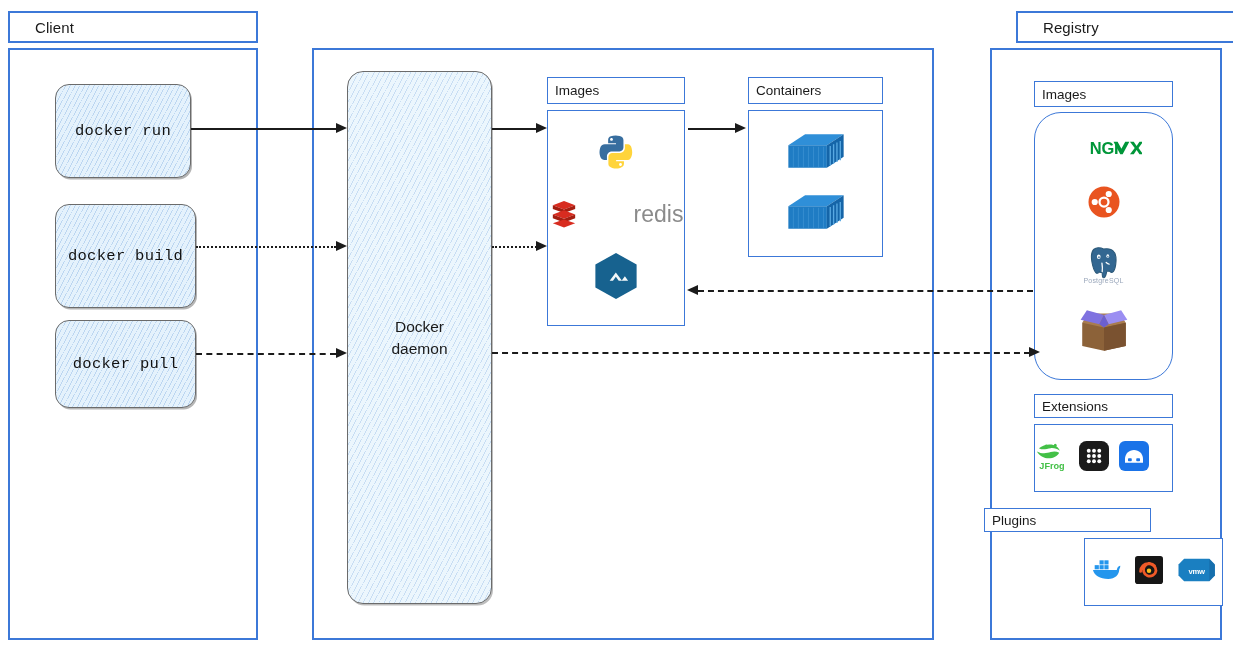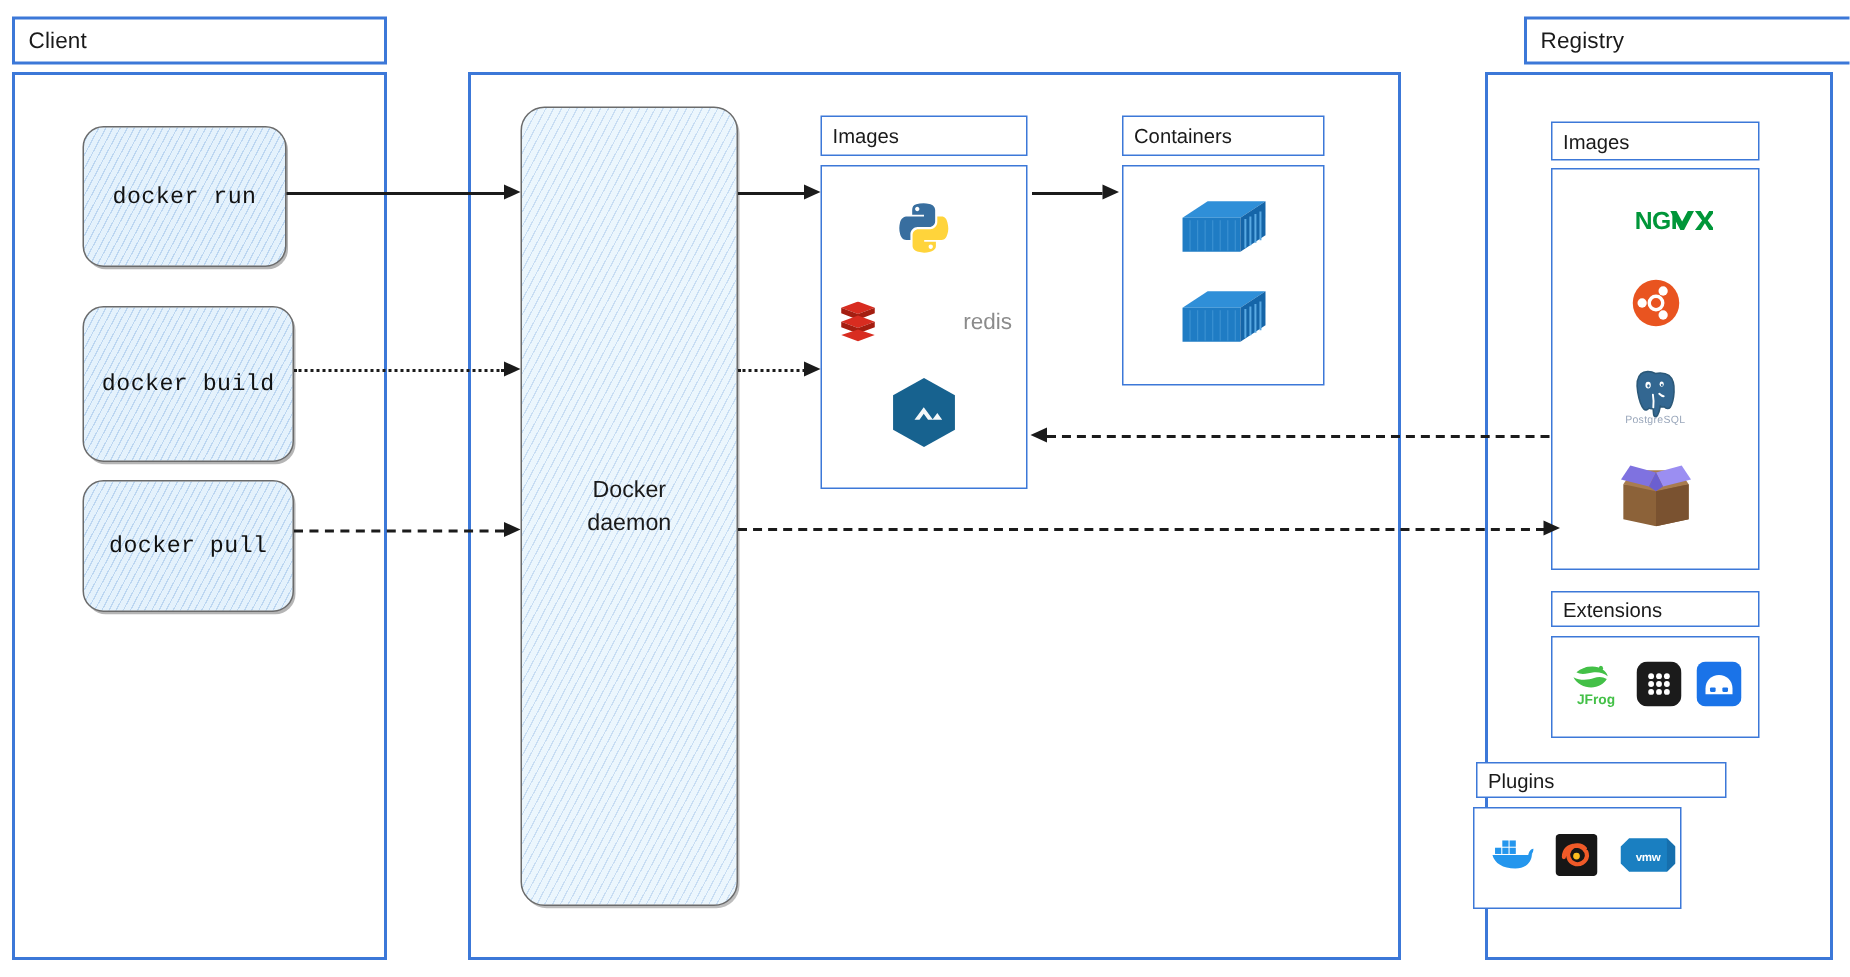--- a/index.html
+++ b/index.html
@@ -6,21 +6,21 @@
   body{width:1233px;height:651px;position:relative;overflow:hidden;
        font-family:"Liberation Sans","DejaVu Sans",sans-serif;}
   .stage{position:absolute;left:0;top:0;width:1233px;height:651px;}
 
   
   .abs{position:absolute;box-sizing:border-box;}
 
   
   .panel-head{
     border:2px solid #3c78d8;background:#ffffff;
-    display:flex;align-items:center;padding-left:9px;
+    display:flex;align-items:center;padding-left:25px;
     font-size:15px;color:#1a1a1a;letter-spacing:.1px;
   }
   .panel-body{
     border:2px solid #3c78d8;background:#ffffff;
   }
 
   
   .sub-head{
     border:1.5px solid #3c78d8;background:#ffffff;
     display:flex;align-items:center;padding-left:7px;
@@ -66,24 +66,24 @@
   .line.dotted{border-top-style:dotted;border-top-width:2.4px;}
   .arrow-r{position:absolute;width:0;height:0;
     border-top:5.5px solid transparent;border-bottom:5.5px solid transparent;
     border-left:11px solid #1b1b1b;}
   .arrow-l{position:absolute;width:0;height:0;
     border-top:5.5px solid transparent;border-bottom:5.5px solid transparent;
     border-right:11px solid #1b1b1b;}
 
   
   .icons-col{display:flex;flex-direction:column;align-items:center;}
-  .icon-row{display:flex;align-items:center;justify-content:center;}
+  .icon-row{display:flex;align-items:center;}
   .ic{display:block;}
   .redis-wrap{display:flex;align-items:center;gap:7px;}
-  .redis-word{font-size:15px;color:#8b8b8b;font-family:"Liberation Sans",sans-serif;margin-left:48px;}
+  .redis-word{font-size:23px;color:#8b8b8b;font-family:"Liberation Sans",sans-serif;margin-left:48px;}
   .pg-wrap{display:flex;flex-direction:column;align-items:center;}
   .pg-word{font-size:7px;color:#9aa7bb;letter-spacing:.2px;margin-top:-2px;}
 </style>
 </head>
 <body>
 
 <div class="stage">
 
   <div class="abs panel-head" style="left:8px;top:11px;width:250px;height:32px;">
     <span>Client</span>
@@ -173,21 +173,21 @@
   </div>
 
   <div class="abs panel-head" style="left:1016px;top:11px;width:232px;height:32px;">
     <span>Registry</span>
   </div>
   <div class="abs panel-body" style="left:990px;top:48px;width:232px;height:592px;"></div>
 
   <div class="abs sub-head" style="left:1034px;top:81px;width:139px;height:26px;">
     <span>Images</span>
   </div>
-  <div class="abs sub-body icons-col" style="left:1034px;top:112px;width:139px;height:268px;justify-content:space-around;padding:12px 0;">
+  <div class="abs sub-body icons-col" style="left:1034px;top:112px;width:139px;height:268px;justify-content:space-around;padding:12px 0;border-radius:27px;">
 
     <span class="ic">
       <svg width="76" height="22" viewBox="0 0 120 34">
         <text x="60" y="26" text-anchor="middle" fill="#009639" font-family="Liberation Sans, sans-serif" font-size="26" font-weight="bold" letter-spacing="-0.5">NGI</text>
         <text x="60" y="26" text-anchor="middle" fill="#009639" font-family="Liberation Sans, sans-serif" font-size="26" font-weight="bold" opacity="0">NGINX</text>
         <g fill="#009639">
           <path d="M75 7h6.5l6 11 6-11H100L89.5 27h-3.8L75 7z"></path>
           <path d="M101 7h6l4.5 7 4.5-7h6l-7.5 10 7.5 10h-6l-4.5-7-4.5 7h-6l7.5-10L101 7z"></path>
         </g>
       </svg>
@@ -273,21 +273,21 @@
           <rect x="12" y="23" width="5" height="4" rx="1"></rect>
           <rect x="23" y="23" width="5" height="4" rx="1"></rect>
         </g>
       </svg>
     </span>
   </div>
 
   <div class="abs sub-head" style="left:984px;top:508px;width:167px;height:24px;">
     <span>Plugins</span>
   </div>
-  <div class="abs sub-body icon-row" style="left:982px;top:538px;width:139px;height:68px;gap:14px;">
+  <div class="abs sub-body icon-row" style="left:1084px;top:538px;width:139px;height:68px;gap:14px;">
 
     <span class="ic">
       <svg width="36" height="28" viewBox="0 0 52 40">
         <g fill="#2496ed">
           <rect x="14" y="13" width="6" height="6"></rect>
             <rect x="21" y="13" width="6" height="6"></rect>
           <rect x="28" y="13" width="6" height="6"></rect>
             <rect x="21" y="6" width="6" height="6"></rect>
           <rect x="28" y="6" width="6" height="6"></rect>
           <path d="M2 20h44c0 0 1-6 5-6 0 3-1.5 5-1.5 5 2.5 1 0 0 0 0 0 8-6 14-16 14-12 0-20-5-22-13 0 0-2 0-9 0z"></path>

